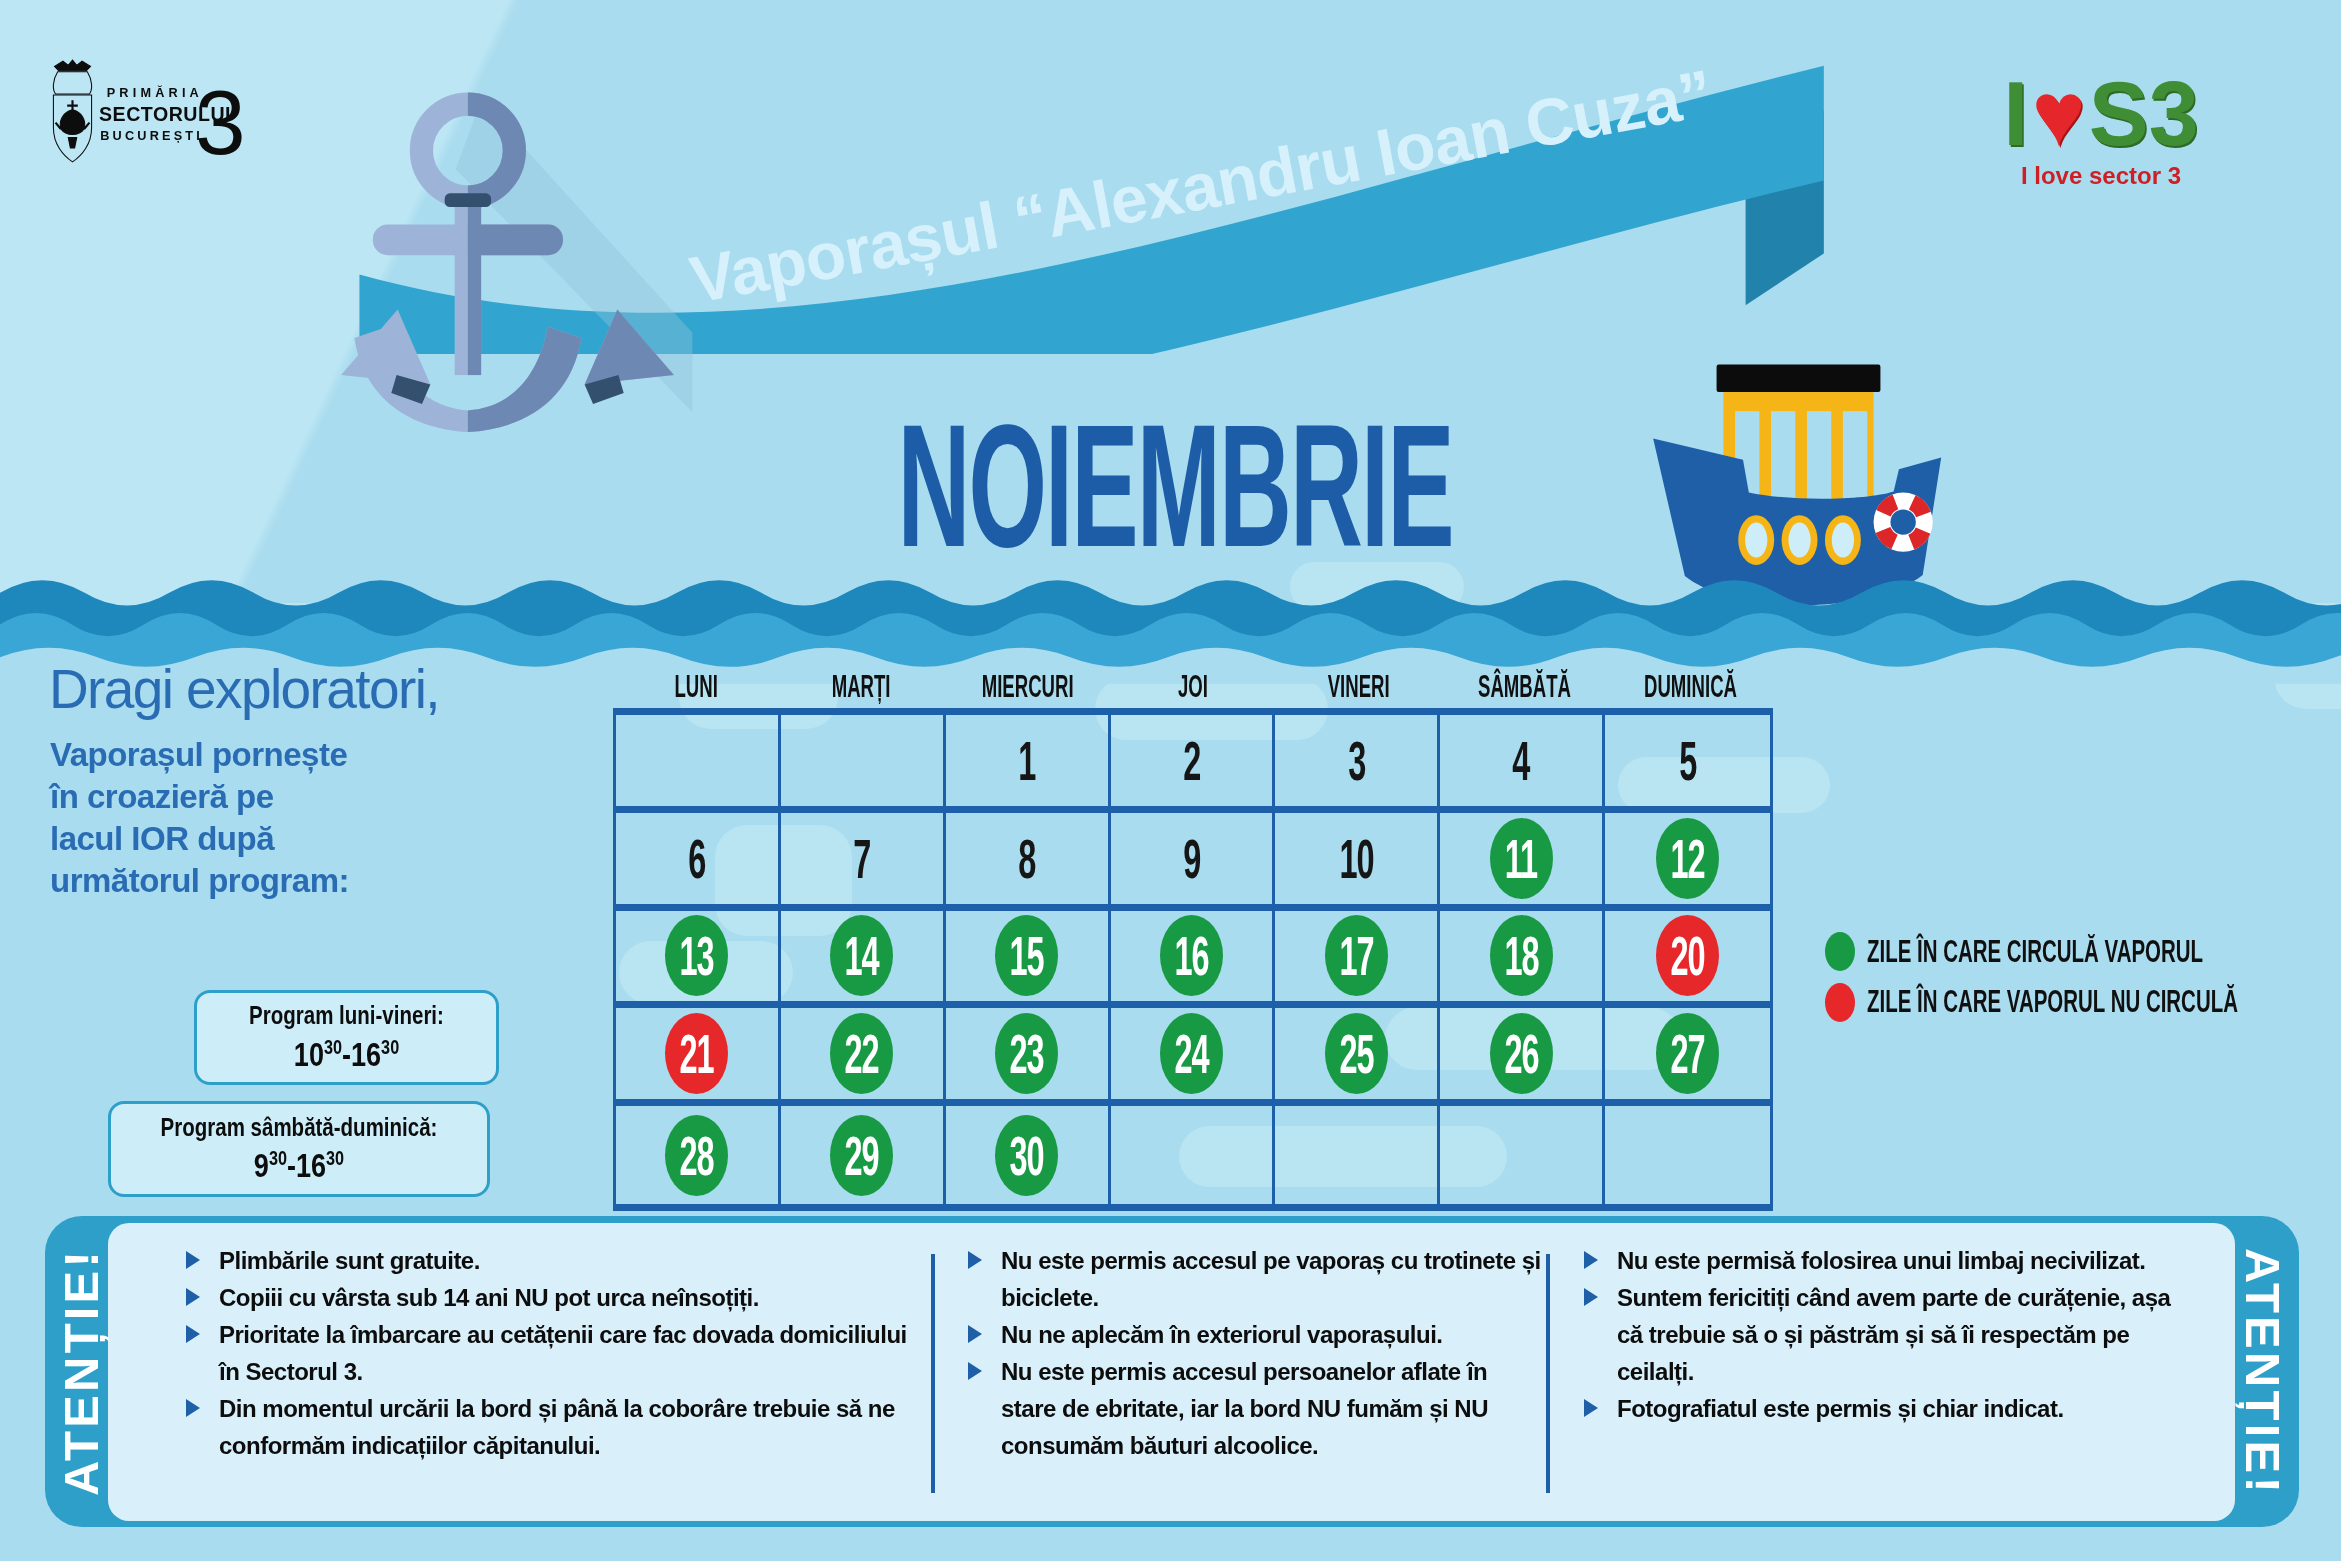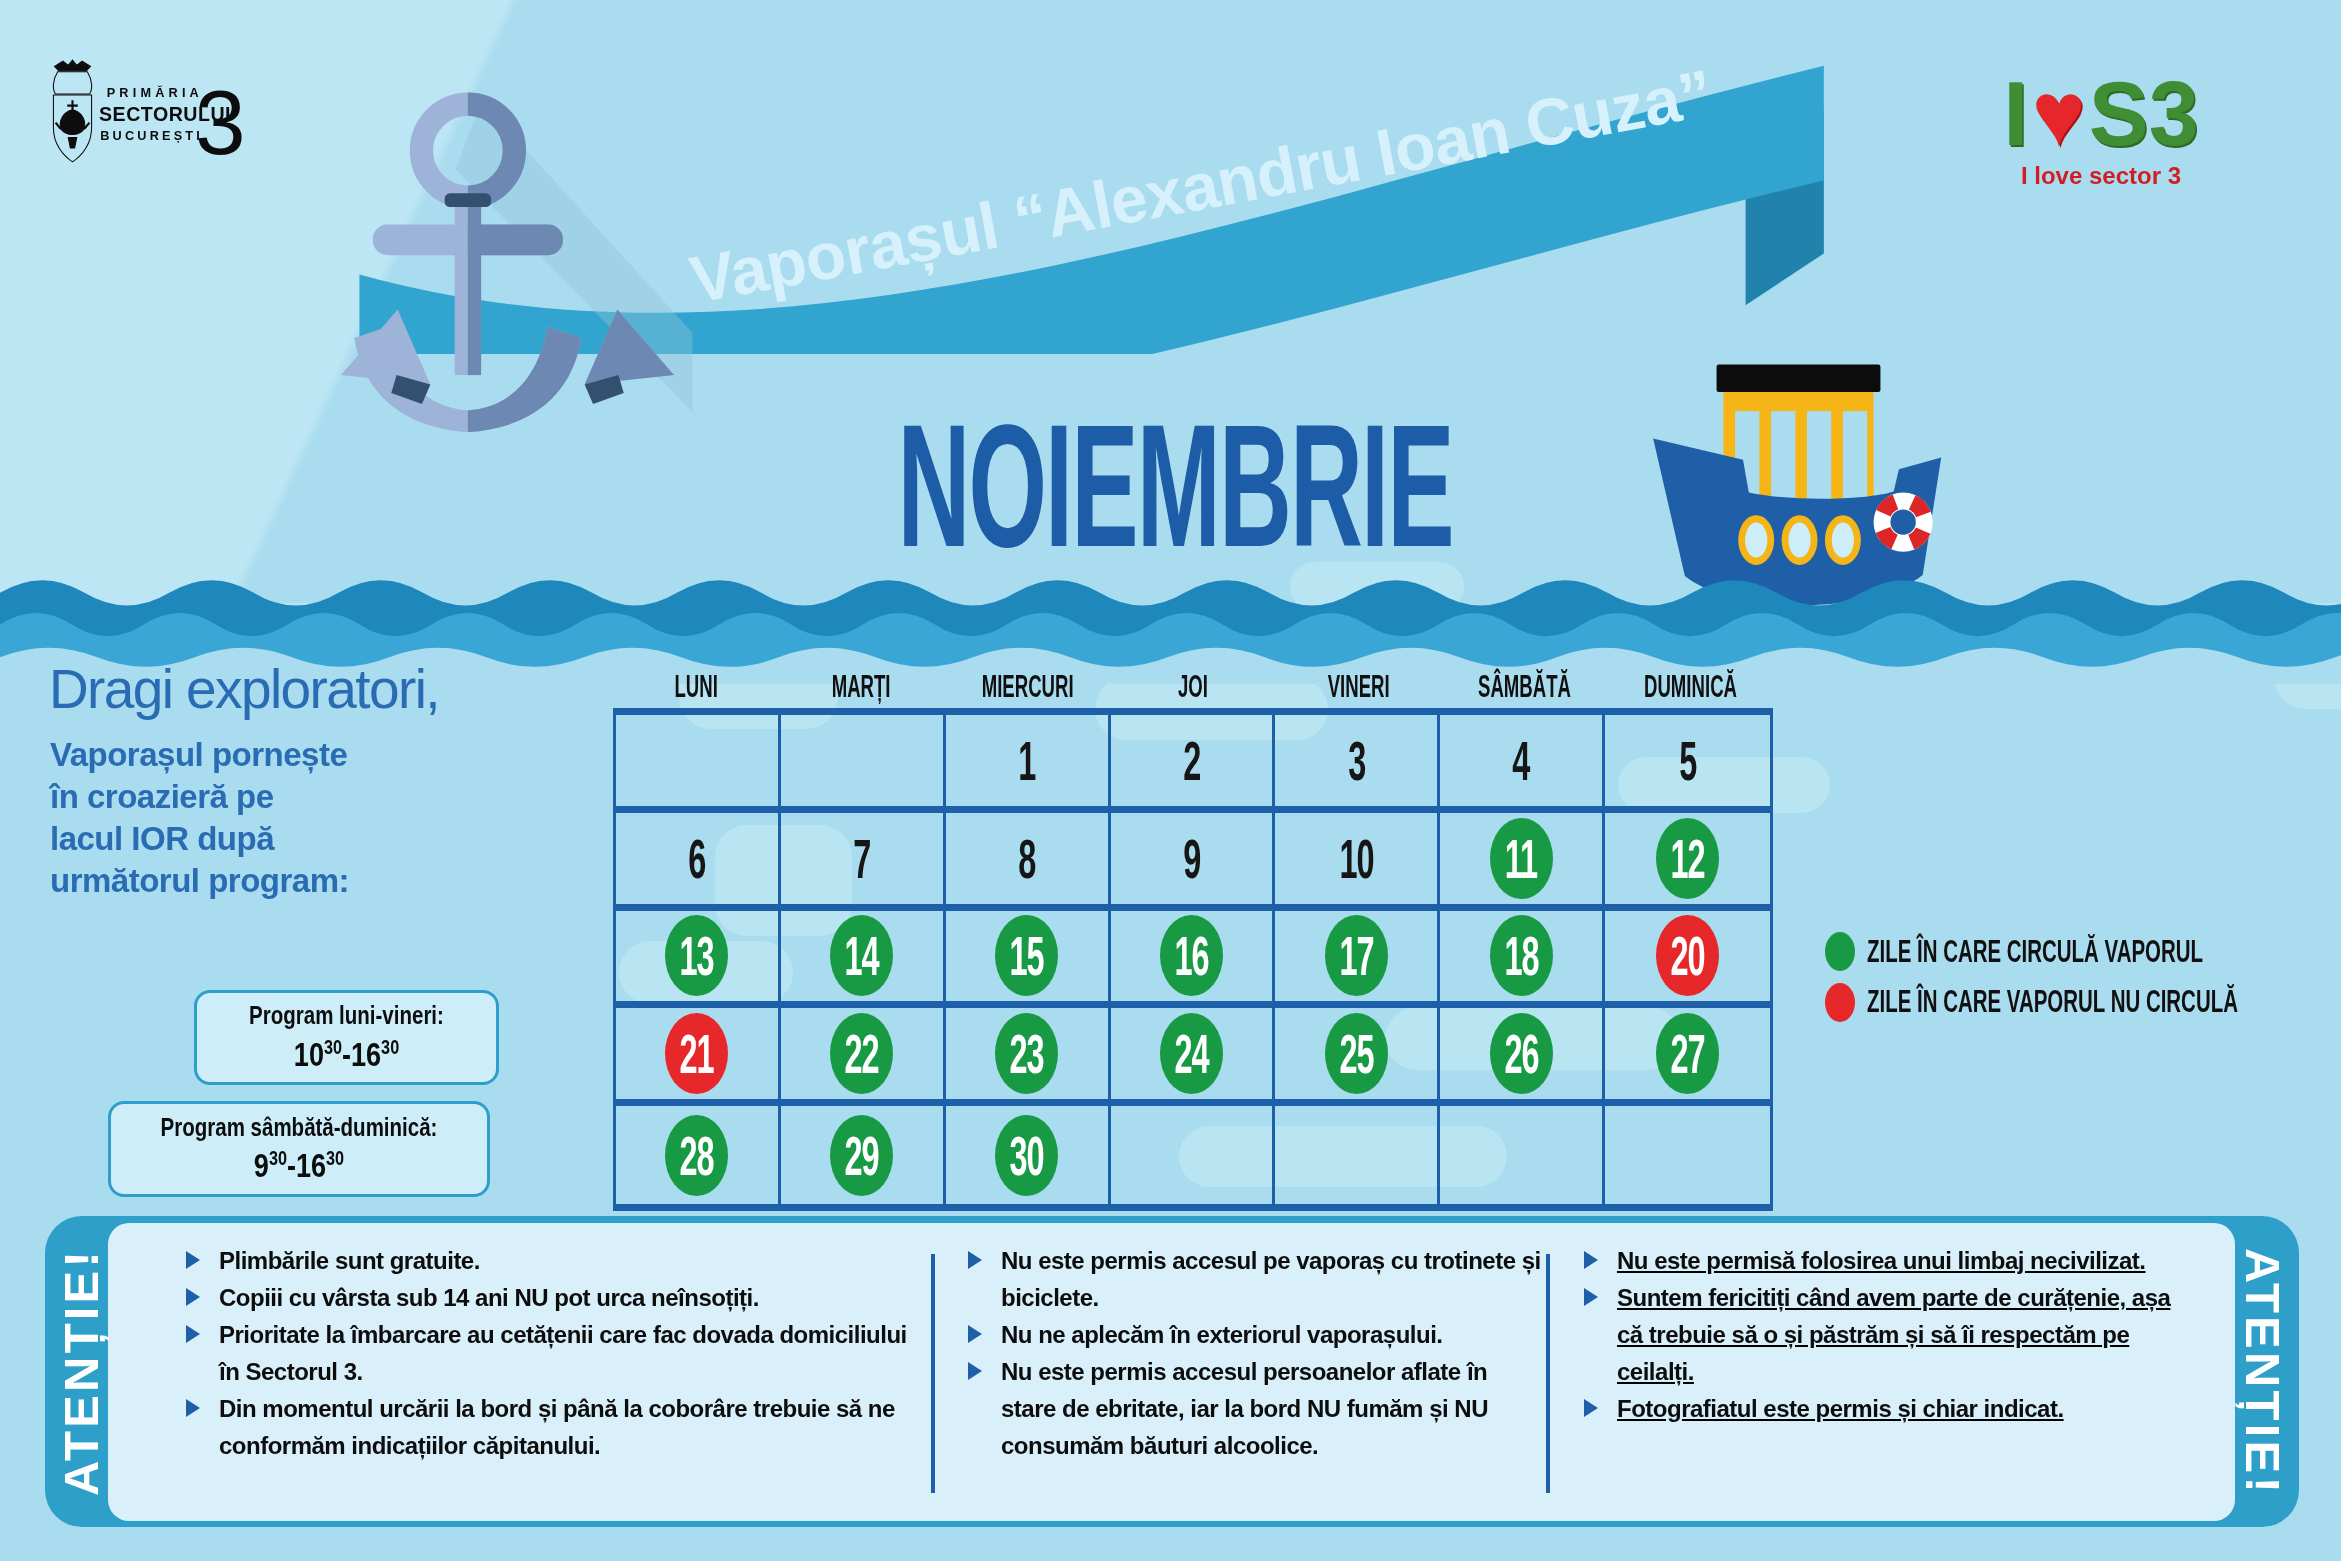--- a/index.html
+++ b/index.html
@@ -75,21 +75,21 @@
     align-items:center;justify-content:center;color:#fff;font-weight:900;font-size:49px;
     letter-spacing:3.2px;}
   .att-side-left{left:49px;}
   .att-side-right{left:2231px;}
   .att-side span{writing-mode:vertical-rl;white-space:nowrap;}
   .att-side-left span{transform:rotate(180deg);}
   .att-cols{position:absolute;left:108px;top:1242px;width:2127px;display:flex;}
   .att-col{box-sizing:border-box;}
   .att-col1{width:824px;padding-left:78px;}
   .att-col2{width:616px;padding-left:36px;}
-  .att-col3{width:687px;padding-left:36px;padding-right:37px;text-decoration:underline;}
+  .att-col3{width:687px;padding-left:36px;padding-right:37px;}
   .att-item{position:relative;padding-left:33px;font-size:24px;font-weight:700;color:#0d0d0d;
     line-height:37px;letter-spacing:-0.5px;}
   .att-item::before{content:"";position:absolute;left:0;top:8.5px;width:0;height:0;
     border-top:9px solid transparent;border-bottom:9px solid transparent;
     border-left:14.3px solid #1f5fa8;}
   .att-divider{position:absolute;width:4.2px;background:#1d5fa8;top:1254px;height:239px;}
   .divider1{left:931px;}
   .divider2{left:1546px;}
 </style>
 </head>

